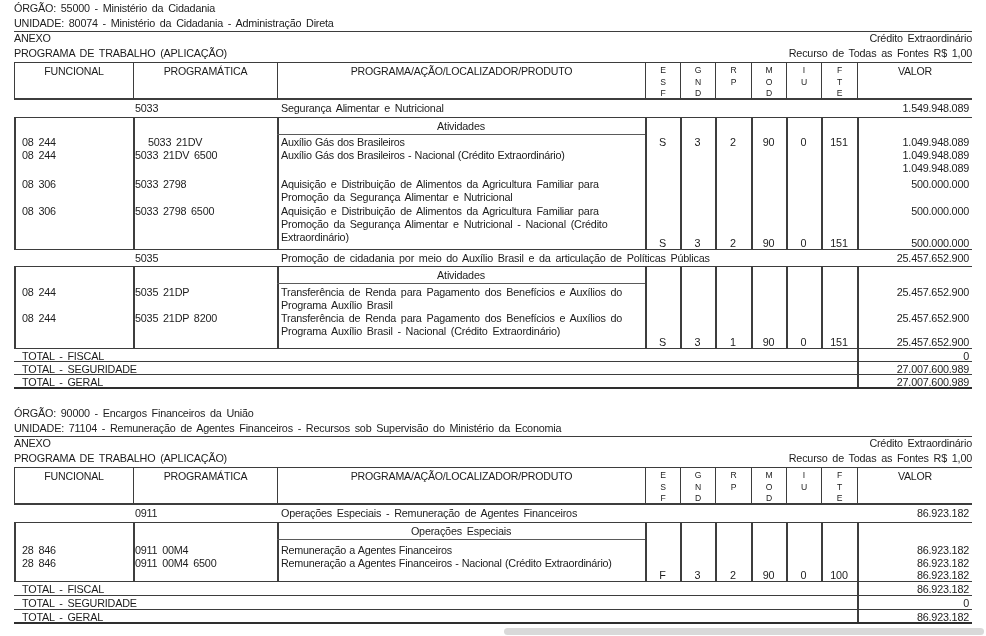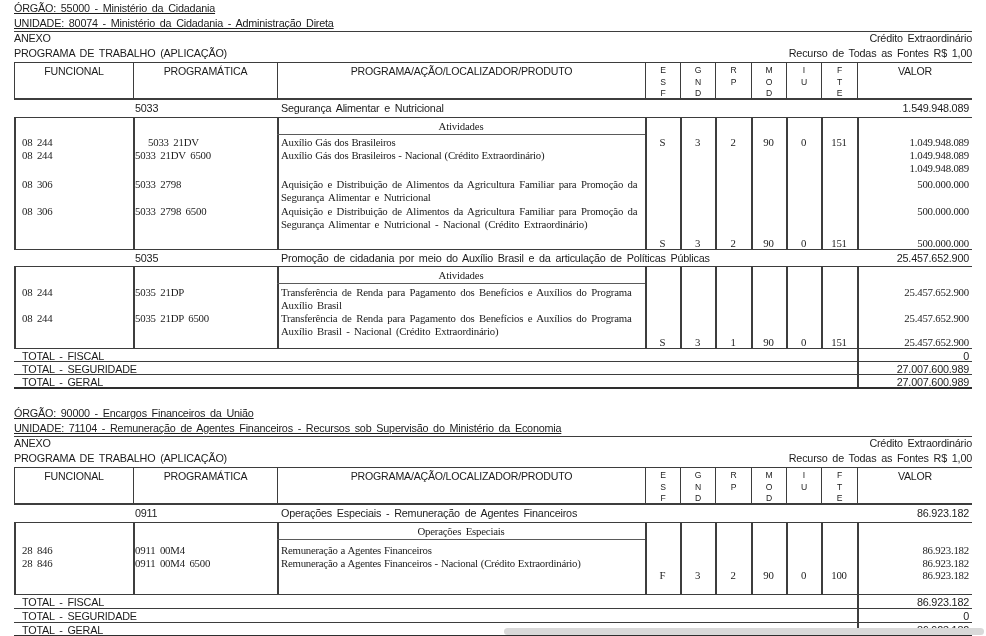--- a/index.html
+++ b/index.html
@@ -4,31 +4,31 @@
 <style>
   * { box-sizing: border-box; margin: 0; padding: 0; }
   html, body { background: #ffffff; }
   body {
     width: 986px; height: 636px; position: relative; overflow: hidden;
     font-family: "Liberation Sans", sans-serif;
     color: #1c1c1c; font-size: 10.8px; line-height: 13px;
     letter-spacing: -0.2px; word-spacing: 2px;
   }
   .doc { position: absolute; left: 14px; width: 958px; }
-  .meta { height: 15px; white-space: nowrap; text-decoration: underline; }
+  .meta { height: 15px; white-space: nowrap; }
   .meta.underlined { border-bottom: 1.5px solid #3d3d3d; }
   .metarow { height: 15px; display: flex; justify-content: space-between; white-space: nowrap; }
   .thead { display: flex; border-top: 1.5px solid #3d3d3d; border-bottom: 2px solid #3d3d3d; height: 38px; }
   .th { border-left: 1.5px solid #3d3d3d; text-align: center; padding-top: 2px; font-size: 10.6px; }
   .th.code { font-size: 8.6px; line-height: 11.5px; white-space: pre-line; letter-spacing: 0; }
   .prow { position: relative; height: 17px; }
   .prow .pcode { position: absolute; left: 121px; top: 2px; white-space: nowrap; }
   .prow .ptitle { position: absolute; left: 267px; top: 2px; white-space: nowrap; }
   .prow .pval { position: absolute; right: 3px; top: 2px; text-align: right; white-space: nowrap; }
-  .bodybox { position: relative; border-top: 1.5px solid #3d3d3d; border-bottom: 1.5px solid #3d3d3d; font-family: Liberation Serif, serif; }
+  .bodybox { position: relative; border-top: 1.5px solid #3d3d3d; border-bottom: 1.5px solid #3d3d3d; }
   .v { position: absolute; top: 0; bottom: 0; width: 1.5px; background: #3d3d3d; }
   .sub { position: absolute; left: 263px; width: 368px; text-align: center; }
   .subline { position: absolute; left: 263px; width: 368px; height: 1px; background: #5a5a5a; }
   .bc { position: absolute; white-space: nowrap; }
   .bp { position: absolute; left: 267px; width: 364px; }
   .bp.nw { white-space: nowrap; letter-spacing: -0.25px; word-spacing: 0.5px; }
   .bv { position: absolute; right: 3px; text-align: center; white-space: nowrap; }
   .bk { position: absolute; text-align: center; }
   .trow { position: relative; border-bottom: 1.3px solid #3d3d3d; }
   .trow.last { border-bottom: 2.5px solid #2e2e2e; }
@@ -151,21 +151,21 @@
     <div class="v" style="left:843px"></div>
     <div class="sub" style="top:2px">Atividades</div>
     <div class="subline" style="top:16px"></div>
 
     <span class="bc" style="left:8px;top:19px">08 244</span>
     <span class="bc" style="left:121px;top:19px">5035 21DP</span>
     <span class="bp" style="top:19px">Transferência de Renda para Pagamento dos Benefícios e Auxílios do Programa Auxílio Brasil</span>
     <span class="bv" style="top:19px">25.457.652.900</span>
 
     <span class="bc" style="left:8px;top:45px">08 244</span>
-    <span class="bc" style="left:121px;top:45px">5035 21DP 6500</span>
+    <span class="bc" style="left:121px;top:45px">5035 21DP 8200</span>
     <span class="bp" style="top:45px">Transferência de Renda para Pagamento dos Benefícios e Auxílios do Programa Auxílio Brasil - Nacional (Crédito Extraordinário)</span>
     <span class="bv" style="top:45px">25.457.652.900</span>
 
     <span class="bk" style="left:631px;width:35px;top:69px">S</span>
     <span class="bk" style="left:666px;width:35px;top:69px">3</span>
     <span class="bk" style="left:701px;width:36px;top:69px">1</span>
     <span class="bk" style="left:737px;width:35px;top:69px">90</span>
     <span class="bk" style="left:772px;width:35px;top:69px">0</span>
     <span class="bk" style="left:807px;width:36px;top:69px">151</span>
     <span class="bv" style="top:69px">25.457.652.900</span>
@@ -222,21 +222,21 @@
 E</div>
     <div class="th" style="width:115px">VALOR</div>
   </div>
 
   <div class="prow">
     <span class="pcode">0911</span>
     <span class="ptitle">Operações Especiais - Remuneração de Agentes Financeiros</span>
     <span class="pval">86.923.182</span>
   </div>
 
-  <div class="bodybox" style="height:73px">
+  <div class="bodybox" style="height:60px">
     <div class="v" style="left:0"></div>
     <div class="v" style="left:119px"></div>
     <div class="v" style="left:263px"></div>
     <div class="v" style="left:631px"></div>
     <div class="v" style="left:666px"></div>
     <div class="v" style="left:701px"></div>
     <div class="v" style="left:737px"></div>
     <div class="v" style="left:772px"></div>
     <div class="v" style="left:807px"></div>
     <div class="v" style="left:843px"></div>

